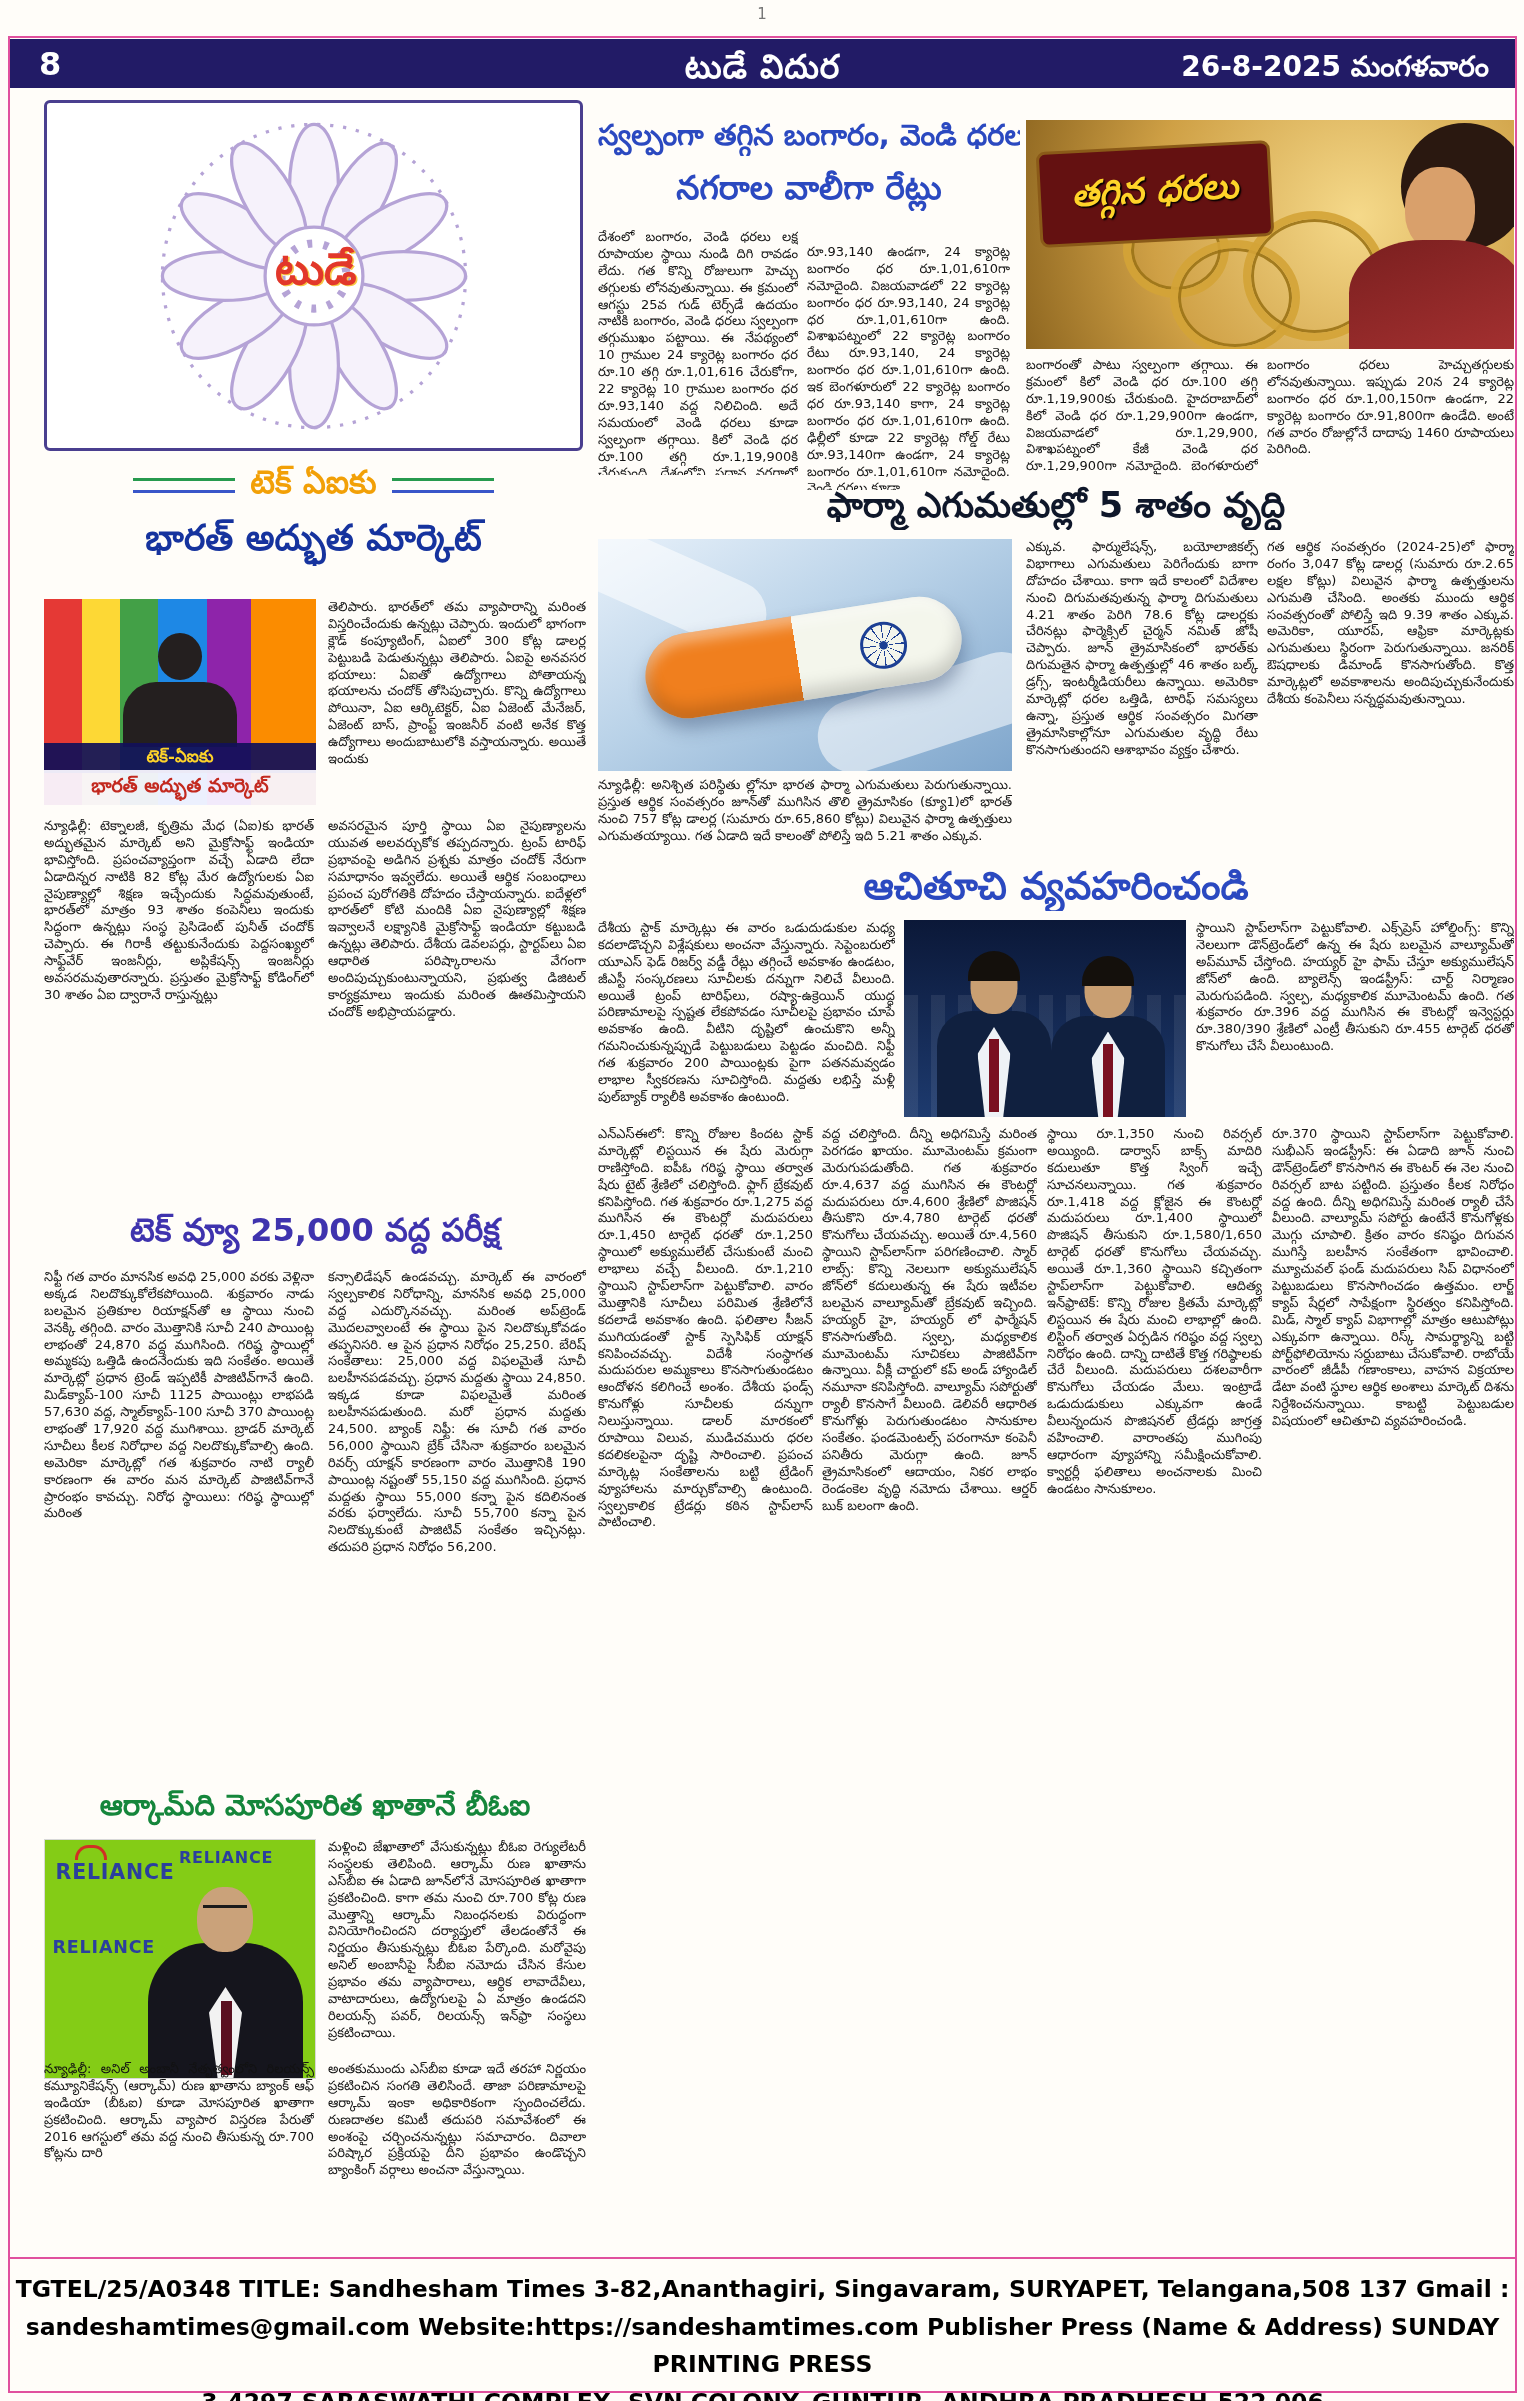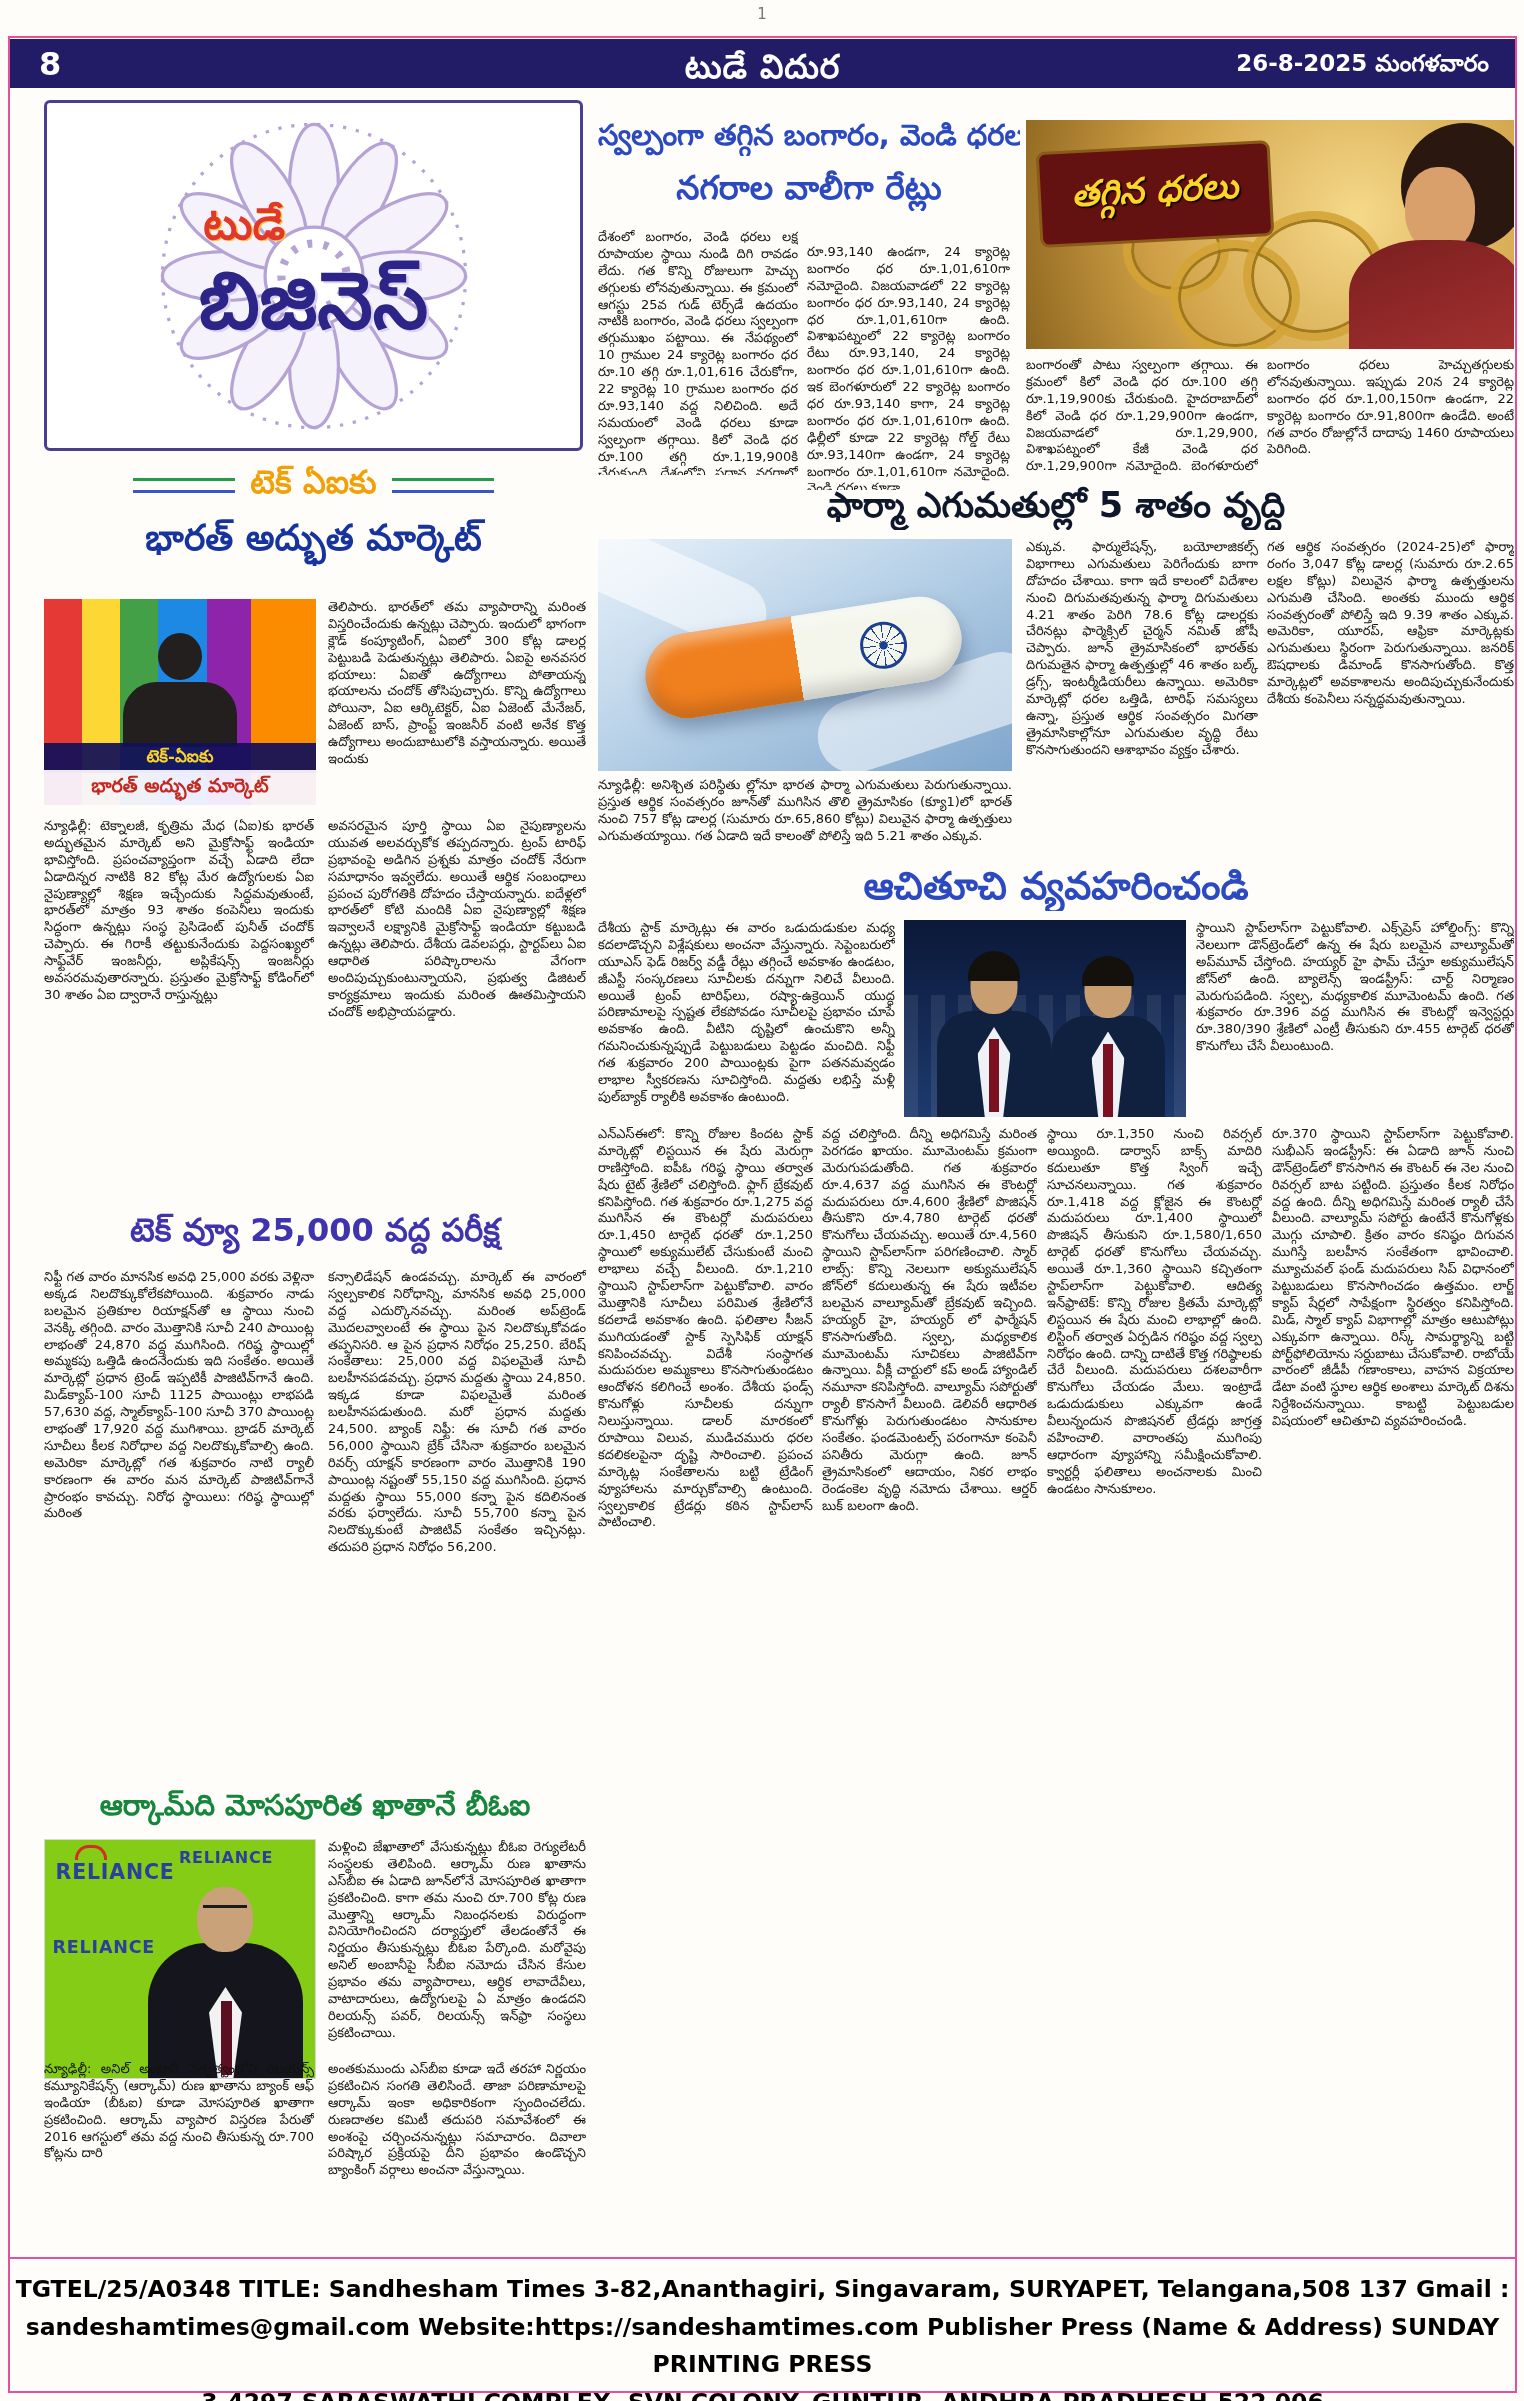--- a/index.html
+++ b/index.html
@@ -11,21 +11,21 @@
   .abs{position:absolute;box-sizing:border-box;}
   .bt{font-size:13px;line-height:1.3;text-align:justify;color:#121212;overflow:hidden;}
   .hl{font-weight:bold;text-align:center;white-space:nowrap;overflow:hidden;}
 
   .print-mark{top:4.6px;left:50%;transform:translateX(-50%);font-size:15px;color:#777;}
   .frame{left:7.6px;top:36px;width:1509px;height:2357px;border:2.3px solid #e0519e;}
 
   .header{left:10px;top:39px;width:1505px;height:49px;background:#221b66;color:#fff;}
   .pgnum{position:absolute;left:29px;top:6px;font-size:32px;font-weight:bold;}
   .ptitle{position:absolute;left:50%;top:7.6px;transform:translateX(-50%);font-size:33px;font-weight:bold;letter-spacing:0.8px;}
-  .pdate{position:absolute;right:26px;top:10.6px;font-size:23px;font-weight:bold;}
+  .pdate{position:absolute;right:26px;top:10.6px;font-size:28px;font-weight:bold;}
 
   
   .logo-box{left:44px;top:100px;width:539px;height:351px;background:#fff;border:3px solid #4a3f8f;border-radius:6px;overflow:hidden;}
   .mandala{position:absolute;left:50%;top:50%;transform:translate(-50%,-50%);}
   .logo-text{position:absolute;left:50%;top:50%;transform:translate(-50%,-54%);text-align:left;}
   .logo-top{font-size:44px;font-weight:bold;color:#e2372b;text-shadow:1.5px 1.5px 0 #f7c843;margin-left:4.6px;}
   .logo-main{font-size:79px;font-weight:bold;color:#2c2487;text-shadow:2.3px 2.3px 0 #d8d1ef;line-height:1.05;}
 
   
   .kicker{left:44px;top:464px;width:539px;height:42px;display:flex;align-items:center;justify-content:center;gap:15px;}
@@ -151,21 +151,20 @@
       <ellipse cx="100" cy="45" rx="15" ry="38" transform="rotate(270 100 100)"></ellipse>
       <ellipse cx="100" cy="45" rx="15" ry="38" transform="rotate(300 100 100)"></ellipse>
       <ellipse cx="100" cy="45" rx="15" ry="38" transform="rotate(330 100 100)"></ellipse>
     </g>
     <circle cx="100" cy="100" r="93" fill="none" stroke="#b5a3d6" stroke-width="2" stroke-dasharray="2 6"></circle>
     <circle cx="100" cy="100" r="30" fill="#ffffff" stroke="#b5a3d6" stroke-width="2"></circle>
     <circle cx="100" cy="100" r="20" fill="none" stroke="#b5a3d6" stroke-width="5" stroke-dasharray="3 7"></circle>
   </svg>
   <div class="logo-text">
     <div class="logo-top">టుడే</div>
-    <div class="logo-main">బిజినెస్</div>
   </div>
 </div>
 
 <div class="abs kicker">
   <span class="kline"></span>
   <span class="kicker-label">టెక్ ఏఐకు</span>
   <span class="kline"></span>
 </div>
 <div class="abs hl tech-h">భారత్ అద్భుత మార్కెట్</div>
 <div class="abs tech-photo">

